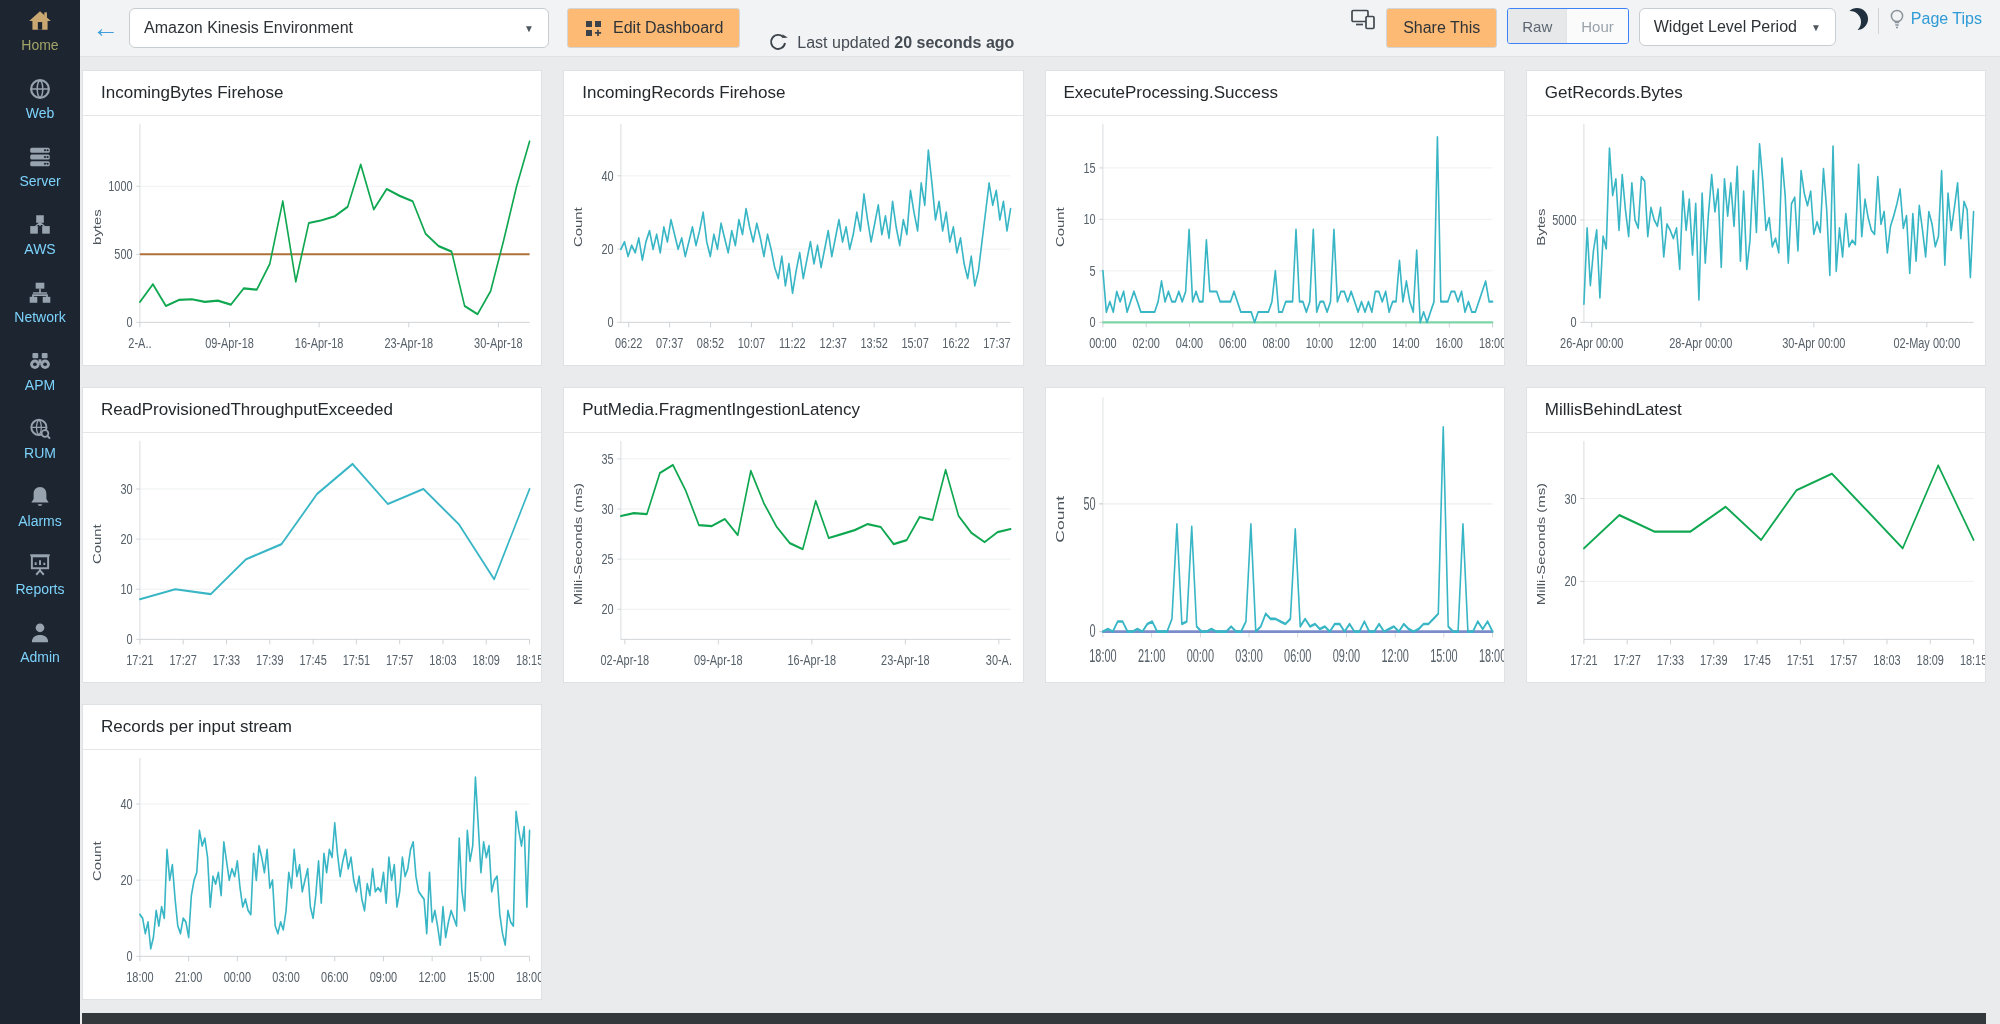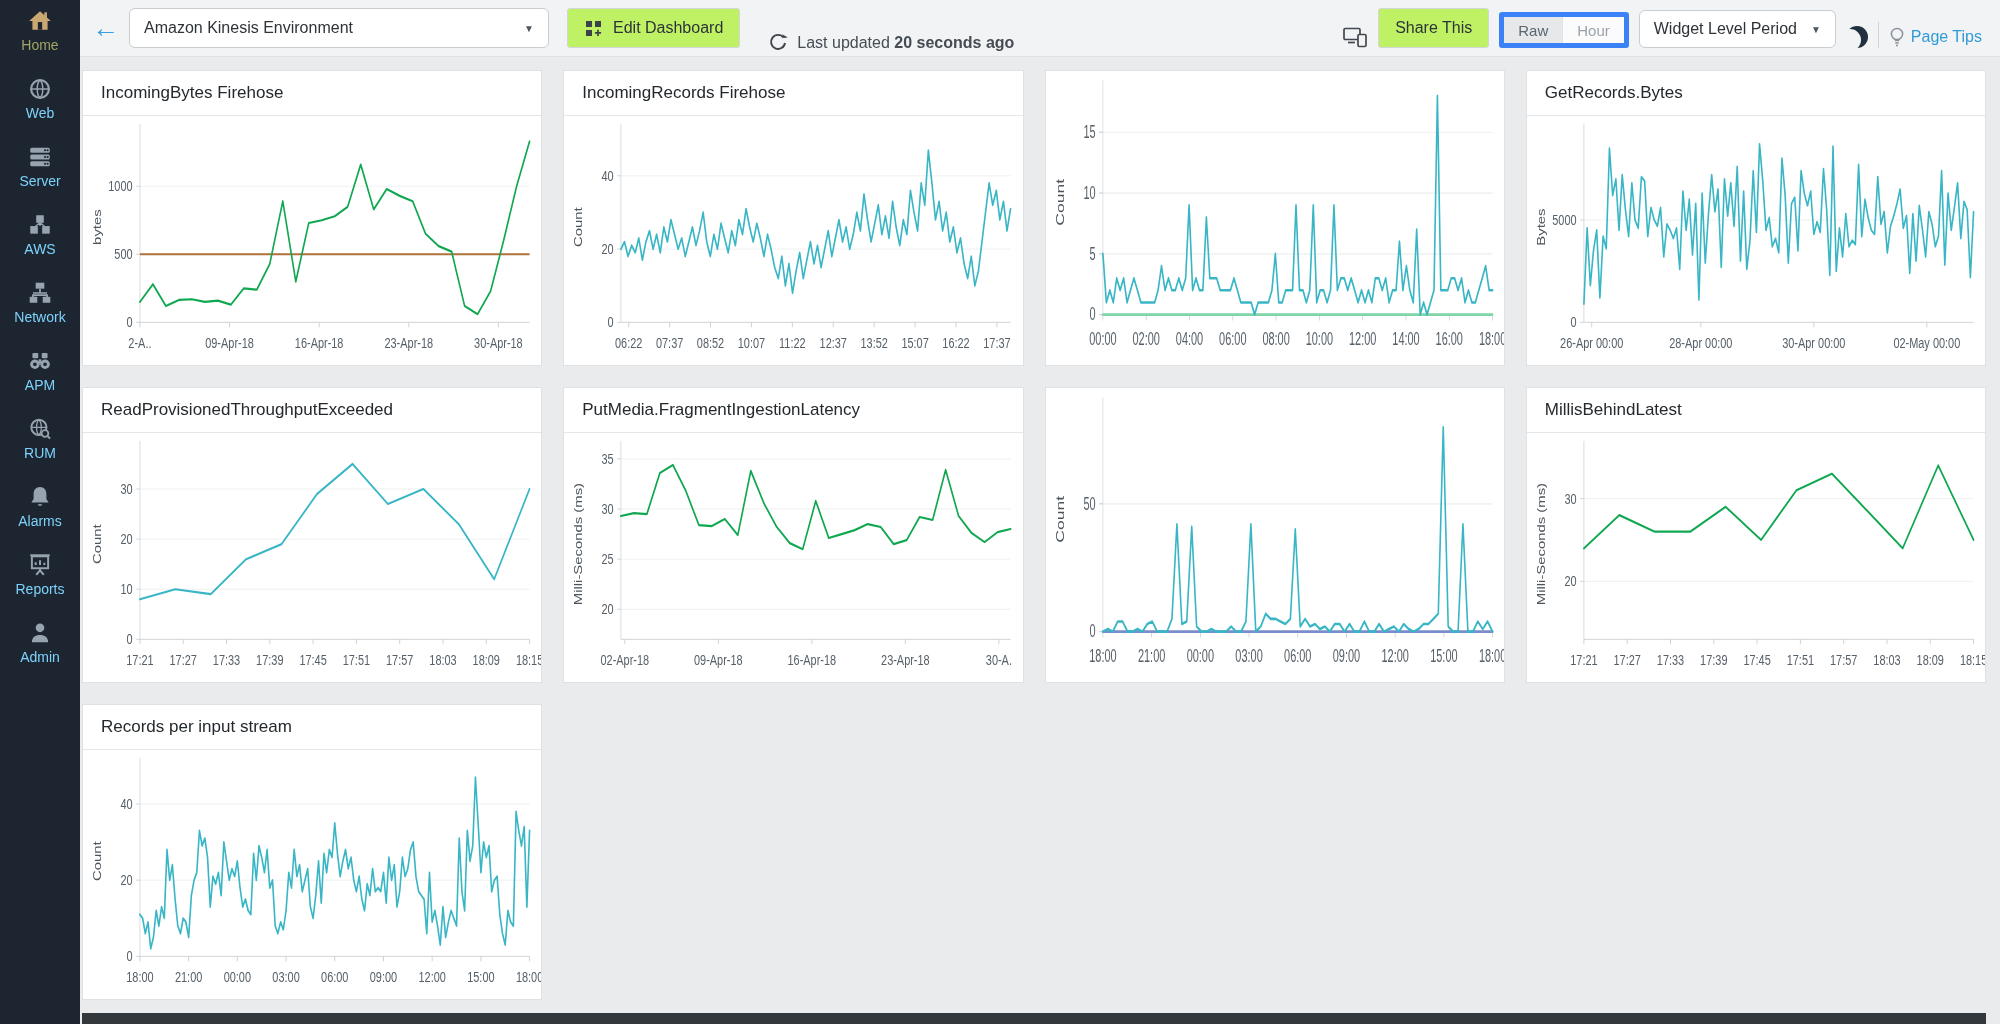--- a/index.html
+++ b/index.html
@@ -12,27 +12,27 @@
   .side-item.active { color:#c9a872; }
   .side-item.active .lbl { color:#a2a466; }
   .side-item svg { width:26px; height:26px; }
 
   
   .topbar { position:absolute; left:80px; top:0; right:0; height:57px; background:#f2f3f4; border-bottom:1px solid #e0e2e4; display:flex; align-items:center; padding:0 18px 0 12px; }
   .back-arrow { font-size:27px; color:#3f9fdd; margin-right:10px; cursor:pointer; line-height:1; }
   .dd { background:#fff; border:1px solid #c8cdd1; border-radius:6px; height:40px; display:flex; align-items:center; padding:0 14px; font-size:16px; color:#2e3338; cursor:pointer; }
   .dash-dd { width:420px; justify-content:space-between; }
   .caret { font-size:10px; color:#4e565e; margin-left:14px; }
-  .btn { background:#bef264; border:1px solid #d3d6d8; border-radius:3px; height:40px; display:flex; align-items:center; gap:10px; padding:0 16px; font-size:16px; color:#2e3338; cursor:pointer; }
+  .btn { background:#fdba74; border:1px solid #d3d6d8; border-radius:3px; height:40px; display:flex; align-items:center; gap:10px; padding:0 16px; font-size:16px; color:#2e3338; cursor:pointer; }
   .edit-btn { margin-left:18px; }
   .updated { display:flex; align-items:center; gap:9px; margin-left:28px; font-size:16px; color:#454c54;margin-top:30px; }
   .updated b { font-weight:bold; }
-  .top-right { margin-left:auto; display:flex; align-items:flex-end; gap:10px; }
+  .top-right { margin-left:auto; display:flex; align-items:flex-start; gap:10px; }
   .icon-btn { background:none; border:none; cursor:pointer; display:flex; align-items:center; }
-  .seg { display:flex; border:5px solid #3b82f6; border-radius:3px; overflow:hidden; height:36px; }
+  .seg { display:flex; border:1px solid #3b82f6; border-radius:3px; overflow:hidden; height:36px; }
   .seg span { display:flex; align-items:center; padding:0 14px; font-size:15px; cursor:pointer; }
   .seg .on  { background:#e6e8e9; color:#5c6670; }
   .seg .off { background:#fbfbfc; color:#9aa3ab; border-left:1px solid #e2e5e7; }
   .wlp { height:38px; }
   .moon { width:22px; height:22px; border-radius:50%; box-shadow: inset -7px 3px 0 0 #20303f; cursor:pointer; }
   .vdiv { width:1px; height:26px; background:#d0d4d6; }
   .pagetips { display:flex; align-items:center; gap:6px; color:#2f9bd6; font-size:16px; cursor:pointer; }
 
   
   .content { position:absolute; left:80px; top:57px; right:0; bottom:0; background:#e9ebec; padding:13px 14px 0 2px; }
@@ -260,20 +260,21 @@
             <line x1="537.24" x2="537.24" y1="208" y2="213" stroke="#c8cccf" stroke-width="1"></line>
             <text x="537.24" y="234" text-anchor="middle" class="tick">16:22</text>
             <line x1="593.31" x2="593.31" y1="208" y2="213" stroke="#c8cccf" stroke-width="1"></line>
             <text x="593.31" y="234" text-anchor="middle" class="tick">17:37</text>
             <polyline points="78.0,134.2 82.9,126.8 87.8,141.5 92.7,130.5 97.6,137.8 102.5,123.1 107.4,145.2 112.3,126.8 117.2,115.7 122.1,134.2 127.0,119.4 131.9,137.8 136.8,112.0 141.7,126.8 146.6,104.6 151.5,119.4 156.4,134.2 161.3,123.1 166.2,141.5 171.1,126.8 176.0,112.0 180.9,130.5 185.8,115.7 190.7,97.2 195.6,126.8 200.5,141.5 205.4,119.4 210.3,134.2 215.2,108.3 220.1,123.1 225.0,137.8 229.9,115.7 234.8,130.5 239.7,104.6 244.6,119.4 249.5,93.5 254.4,112.0 259.3,126.8 264.2,108.3 269.1,123.1 274.0,141.5 278.9,119.4 283.8,134.2 288.7,152.6 293.6,163.7 298.5,141.5 303.4,171.1 308.3,148.9 313.2,178.5 318.1,156.3 323.0,137.8 327.9,163.7 332.8,145.2 337.7,126.8 342.6,148.9 347.4,130.5 352.3,152.6 357.2,134.2 362.1,115.7 367.0,141.5 371.9,123.1 376.8,104.6 381.7,126.8 386.6,112.0 391.5,134.2 396.4,119.4 401.3,97.2 406.2,115.7 411.1,78.8 416.0,104.6 420.9,126.8 425.8,108.3 430.7,89.8 435.6,119.4 440.5,100.9 445.4,123.1 450.3,86.2 455.2,112.0 460.1,130.5 465.0,104.6 469.9,119.4 474.8,75.1 479.7,97.2 484.6,115.7 489.5,67.7 494.4,89.8 499.3,34.5 504.2,67.7 509.1,104.6 514.0,86.2 518.9,115.7 523.8,97.2 528.7,126.8 533.6,112.0 538.5,137.8 543.4,123.1 548.3,148.9 553.2,163.7 558.1,141.5 563.0,171.1 567.9,156.3 572.8,126.8 577.7,97.2 582.6,67.7 587.5,89.8 592.4,75.1 597.3,104.6 602.2,86.2 607.1,115.7 612.0,93.5" fill="none" stroke="#38b6c5" stroke-width="2.2" stroke-linejoin="round" stroke-linecap="round"></polyline>
             <text x="24" y="112" class="axis-label" text-anchor="middle" transform="rotate(-90 24 112)">Count</text>
           </svg>
         </div>
     </section>
     <section class="card">
+      <div class="card-hd">ExecuteProcessing.Success</div>
       <div class="chart-body">
           <svg preserveAspectRatio="none" viewBox="0 0 628 251">
             <line x1="73" x2="78" y1="208" y2="208" stroke="#c8cccf" stroke-width="1"></line>
             <text x="68" y="213" text-anchor="end" class="tick">0</text>
             <line x1="78" x2="612" y1="156.1081081081081" y2="156.1081081081081" stroke="#eceeef" stroke-width="1"></line>
             <line x1="73" x2="78" y1="156.1081081081081" y2="156.1081081081081" stroke="#c8cccf" stroke-width="1"></line>
             <text x="68" y="161.1081081081081" text-anchor="end" class="tick">5</text>
             <line x1="78" x2="612" y1="104.21621621621621" y2="104.21621621621621" stroke="#eceeef" stroke-width="1"></line>
             <line x1="73" x2="78" y1="104.21621621621621" y2="104.21621621621621" stroke="#c8cccf" stroke-width="1"></line>
             <text x="68" y="109.21621621621621" text-anchor="end" class="tick">10</text>

